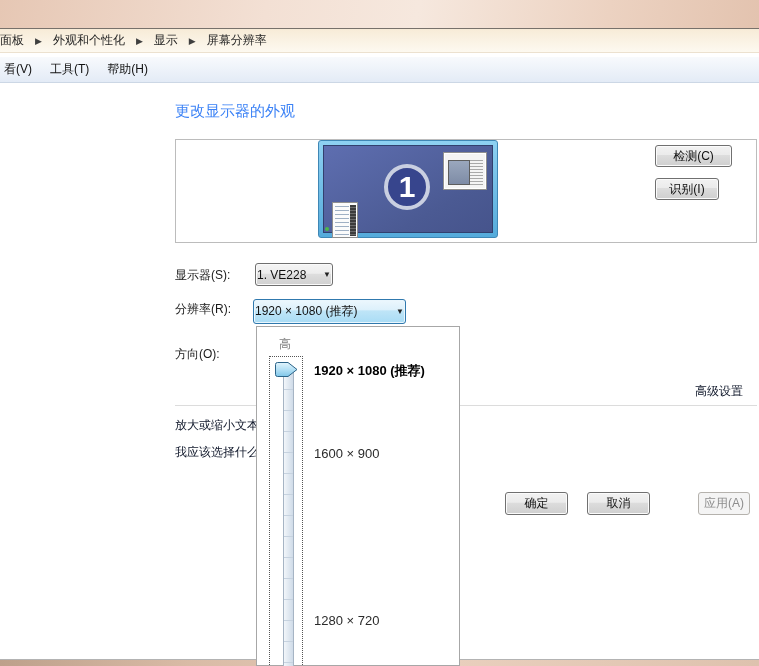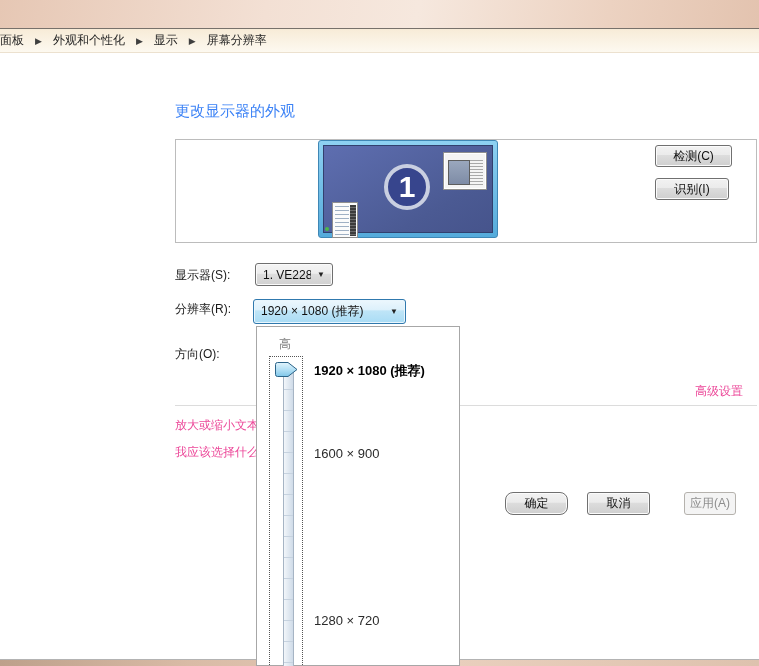--- a/index.html
+++ b/index.html
@@ -89,46 +89,46 @@
     position:absolute; height:22px; border:1px solid #707070; border-radius:3px;
     background:linear-gradient(#f2f2f2 0%,#ebebeb 45%,#dddddd 46%,#cfcfcf 100%);
     font-family:"Liberation Sans",sans-serif; font-size:12px; color:#111;
     display:flex; align-items:center; justify-content:center;
     box-shadow:inset 0 0 0 1px #fbfbfb;
   }
   .win-btn.disabled {
     border-color:#b5b2ad; background:#f4f4f4; color:#8d8d8d; box-shadow:none;
   }
   .btn-detect { left:655px; top:145px; width:77px; }
-  .btn-identify { left:655px; top:178px; width:74px; }
-  .btn-ok { left:505px; top:492px; width:63px; height:23px;border-radius:8px; }
+  .btn-identify { left:655px; top:178px; width:64px; }
+  .btn-ok { left:505px; top:492px; width:63px; height:23px; }
   .btn-cancel { left:587px; top:492px; width:63px; height:23px; }
-  .btn-apply { left:684px; top:492px; width:52px; height:23px; }
+  .btn-apply { left:698px; top:492px; width:52px; height:23px; }
   
   .field-label { position:absolute; color:#1a1a1a; }
   .lbl-display { left:175px; top:267px;text-align:right; }
   .lbl-resolution { left:175px; top:301px; }
   .lbl-orientation { left:175px; top:346px; }
   .combo {
     position:absolute; border:1px solid #6f6f6f; border-radius:3px;
     background:linear-gradient(#f4f4f4 0%,#ededed 45%,#dedede 46%,#d0d0d0 100%);
-    display:flex; align-items:center; padding:0 7px; color:#111;
+    display:flex; align-items:center; padding:0 1px; color:#111;
     box-shadow:inset 0 0 0 1px #fafafa;
   }
   .combo-display { left:255px; top:263px; width:78px; height:23px; }
   .combo-resolution {
     left:253px; top:299px; width:153px; height:25px;
     border-color:#3079ae;
     background:linear-gradient(#ecf7fd 0%,#dcf0fb 45%,#bfe5f7 46%,#a9dcf5 100%);
     box-shadow:inset 0 0 0 1px #e9f6fd;
   }
   .combo-value { flex:1; white-space:nowrap; overflow:hidden; }
   .combo-arrow { font-size:8px; color:#222; margin-left:6px; }
   
-  .link { position:absolute; color:#ec4899; white-space:nowrap; }
+  .link { position:absolute; color:#0f172a; white-space:nowrap; }
   .advanced-link { left:695px; top:383px; }
   .link-scale { left:175px; top:417px; z-index:1; }
   .link-help { left:175px; top:444px; z-index:1; }
   .separator { position:absolute; left:175px; top:405px; width:582px; height:1px; background:#dcdcdc; }
   
   .dropdown-panel {
     position:absolute; left:256px; top:326px; width:204px; height:340px;
     background:#fff; border:1px solid #a7a7a7; z-index:5;
   }
   .high-label { position:absolute; left:22px; top:9px; color:#7f7f7f; }
@@ -160,20 +160,25 @@
   <div class="breadcrumb-bar">
     <span class="crumb">面板</span>
     <span class="crumb-arrow">▶</span>
     <span class="crumb">外观和个性化</span>
     <span class="crumb-arrow">▶</span>
     <span class="crumb">显示</span>
     <span class="crumb-arrow">▶</span>
     <span class="crumb">屏幕分辨率</span>
   </div>
 
+  <div class="menu-bar">
+    <span class="menu-item">看(V)</span>
+    <span class="menu-item">工具(T)</span>
+    <span class="menu-item">帮助(H)</span>
+  </div>
 
   <div class="page-title">更改显示器的外观</div>
 
   <div class="preview-box"></div>
 
   <div class="monitor">
     <div class="monitor-screen">
       <div class="thumb-window-tr">
         <div class="pane"></div>
           <div class="lines"></div>

